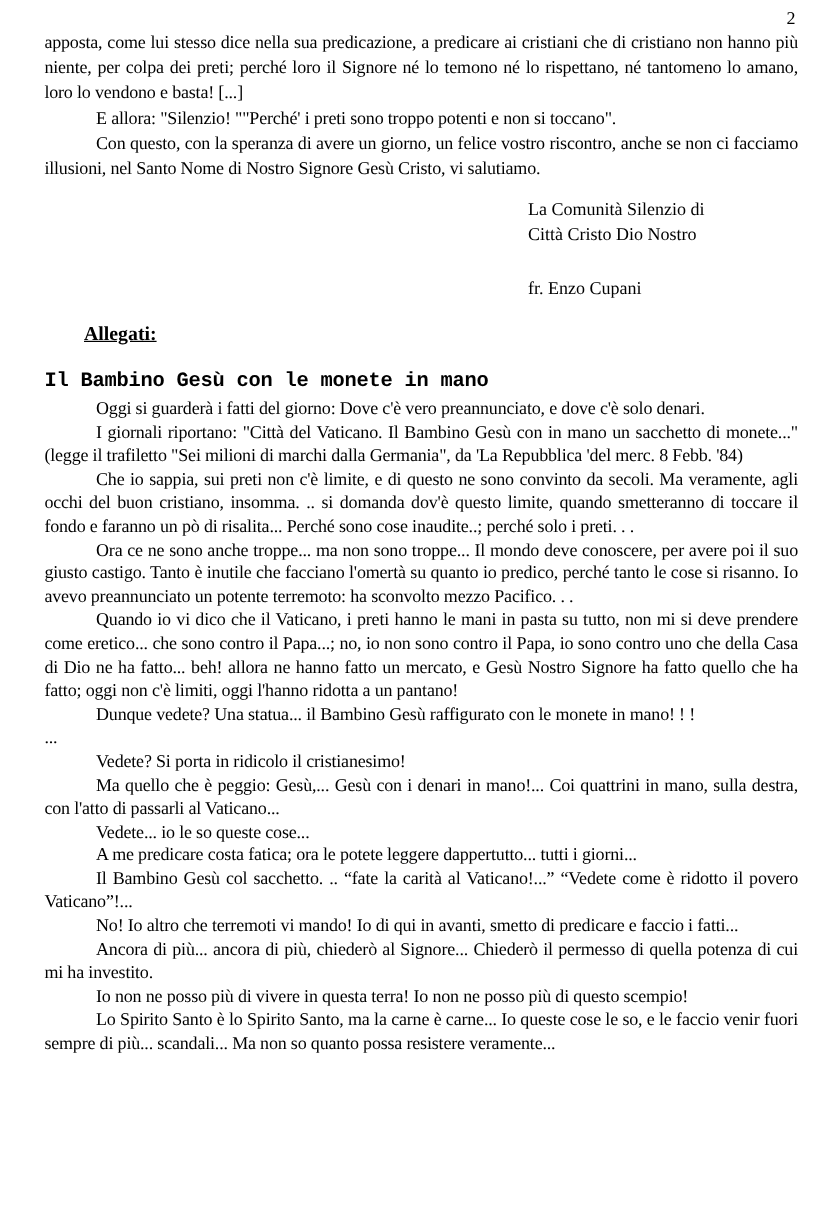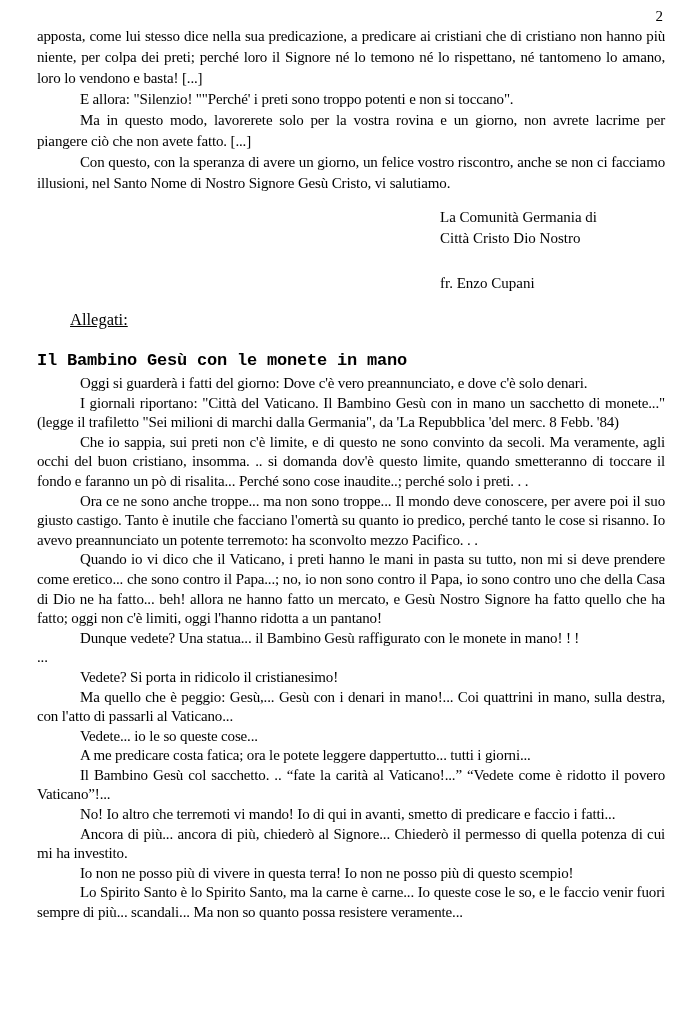--- a/index.html
+++ b/index.html
@@ -42,21 +42,21 @@
     margin-left: 403px;
     font-size: 15px;
     line-height: 21px;
   }
   .sig-name { margin-top: 24px; }
   .allegati {
     margin-top: 16px;
     margin-left: 33px;
     font-size: 16.5px;
     line-height: 20px;
-    font-weight: normal;
+    font-weight: bold;
     text-decoration: underline;
   }
   .section-title {
     margin: 20px 0 2px 0;
     font-family: Liberation Mono, monospace;
     font-weight: bold;
     font-size: 17px;
     line-height: 22px;
     letter-spacing: -0.2px;
   }
@@ -64,26 +64,25 @@
 </head>
 <body>
 
 <div class="page">
 
   <div class="page-number">2</div>
 
   <div class="intro">
     <p class="para noindent">apposta, come lui stesso dice nella sua predicazione, a predicare ai cristiani che di cristiano non hanno più niente, per colpa dei preti; perché loro il Signore né lo temono né lo rispettano, né tantomeno lo amano, loro lo vendono e basta! [...]</p>
     <p class="para">E allora: "Silenzio! ""Perché' i preti sono troppo potenti e non si toccano".</p>
-    <p class="para">Ma in questo modo, lavorerete solo per la vostra rovina e un giorno, non avrete lacrime per piangere ciò che non avete fatto. [...]</p>
     <p class="para">Con questo, con la speranza di avere un giorno, un felice vostro riscontro, anche se non ci facciamo illusioni, nel Santo Nome di Nostro Signore Gesù Cristo, vi salutiamo.</p>
   </div>
 
   <div class="signature">
-    <p>La Comunità Germania di</p>
+    <p>La Comunità Silenzio di</p>
     <p>Città Cristo Dio Nostro</p>
     <p class="sig-name">fr. Enzo Cupani</p>
   </div>
 
   <p class="allegati">Allegati:</p>
 
   <div class="section">
     <h2 class="section-title">Il Bambino Gesù con le monete in mano</h2>
     <p class="para">Oggi si guarderà i fatti del giorno: Dove c'è vero preannunciato, e dove c'è solo denari.</p>
     <p class="para">I giornali riportano: "Città del Vaticano. Il Bambino Gesù con in mano un sacchetto di monete..." (legge il trafiletto "Sei milioni di marchi dalla Germania", da 'La Repubblica 'del merc. 8 Febb. '84)</p>

